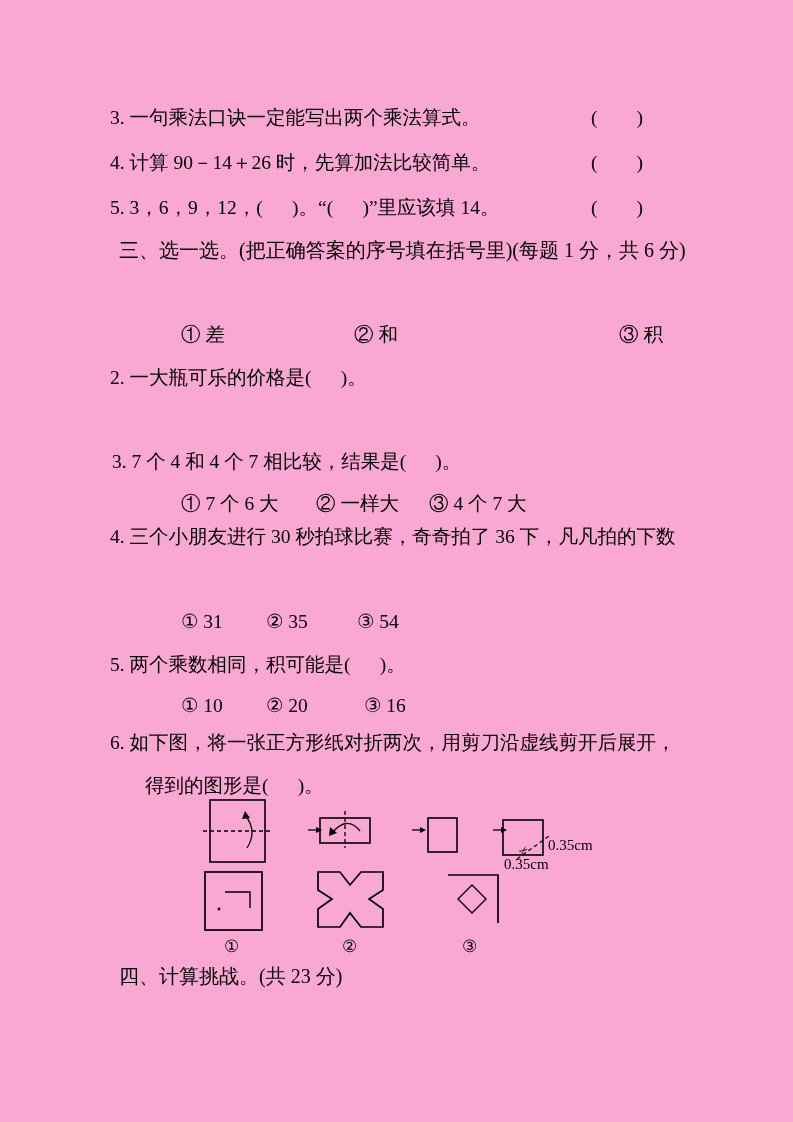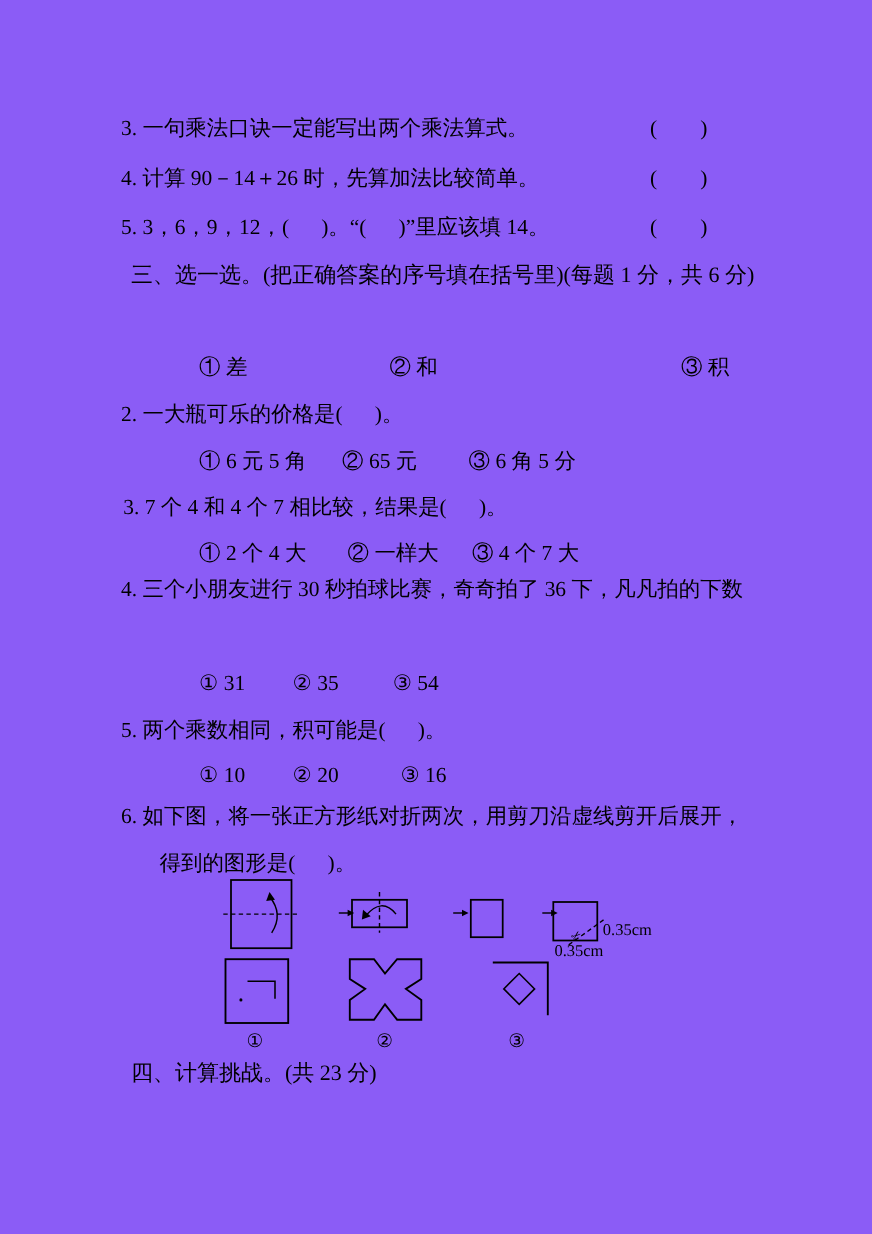--- a/index.html
+++ b/index.html
@@ -1,20 +1,20 @@
 <!DOCTYPE html>
 <html><head>
 <meta charset="utf-8">
 <style>
   html,body { margin:0; padding:0; background:#888; }
   .page {
     position:relative;
     width:793px; height:1122px;
     margin:0 auto;
-    background:#8b5cf6;
+    background:#f9a8d4;
     color:#000;
     font-family:"Liberation Serif","DejaVu Serif",serif;
     overflow:hidden;
   }
   .row { position:absolute; left:0; width:793px; height:26px; }
   .t   { position:absolute; top:0; white-space:pre; font-size:19.5px; line-height:1.2; }
   .sec { font-size:20px;margin-left:24px; }
   .opt { position:absolute; top:0; white-space:pre; font-size:19.5px; line-height:1.2;margin-left:44px; }
   .bracket { position:absolute; top:0; left:591px; white-space:pre; font-size:19.5px; line-height:1.2; }
   svg text { font-family:"Liberation Serif","DejaVu Serif",serif; fill:#000; }
@@ -44,31 +44,26 @@
 
   <div class="row" style="top:323px">
     <span class="opt" style="left:137px">① 差</span>
     <span class="opt" style="left:310px">② 和</span>
     <span class="opt" style="left:575px">③ 积</span>
   </div>
 
   <div class="row" style="top:366px">
     <span class="t" style="left:110px">2. 一大瓶可乐的价格是(      )。</span>
   </div>
-  <div class="row" style="top:408px">
-    <span class="opt" style="left:137px">① 6 元 5 角</span>
-    <span class="opt" style="left:267px">② 65 元</span>
-    <span class="opt" style="left:382px">③ 6 角 5 分</span>
-  </div>
 
   <div class="row" style="top:450px">
     <span class="t" style="left:112px">3. 7 个 4 和 4 个 7 相比较，结果是(      )。</span>
   </div>
   <div class="row" style="top:492px">
-    <span class="opt" style="left:137px">① 2 个 4 大</span>
+    <span class="opt" style="left:137px">① 7 个 6 大</span>
     <span class="opt" style="left:272px">② 一样大</span>
     <span class="opt" style="left:385px">③ 4 个 7 大</span>
   </div>
 
   <div class="row" style="top:525px">
     <span class="t" style="left:110px">4. 三个小朋友进行 30 秒拍球比赛，奇奇拍了 36 下，凡凡拍的下数</span>
   </div>
   <div class="row" style="top:610px">
     <span class="opt" style="left:137px">① 31</span>
     <span class="opt" style="left:222px">② 35</span>

